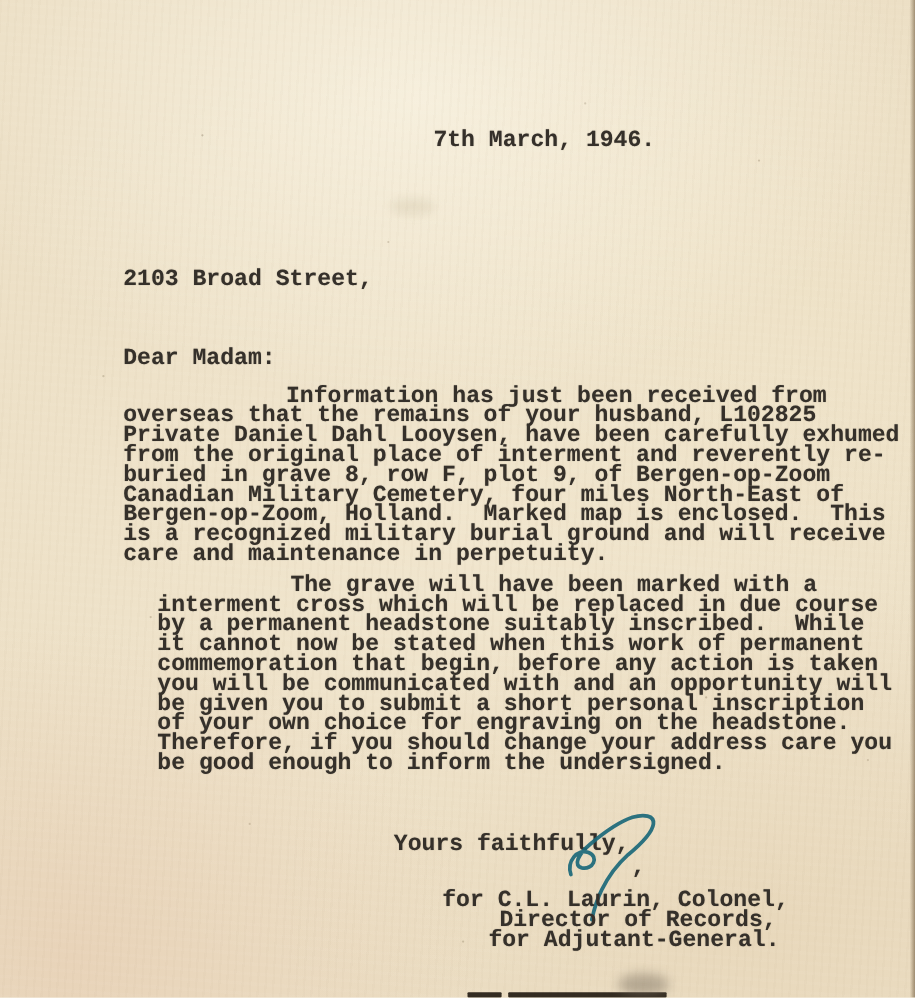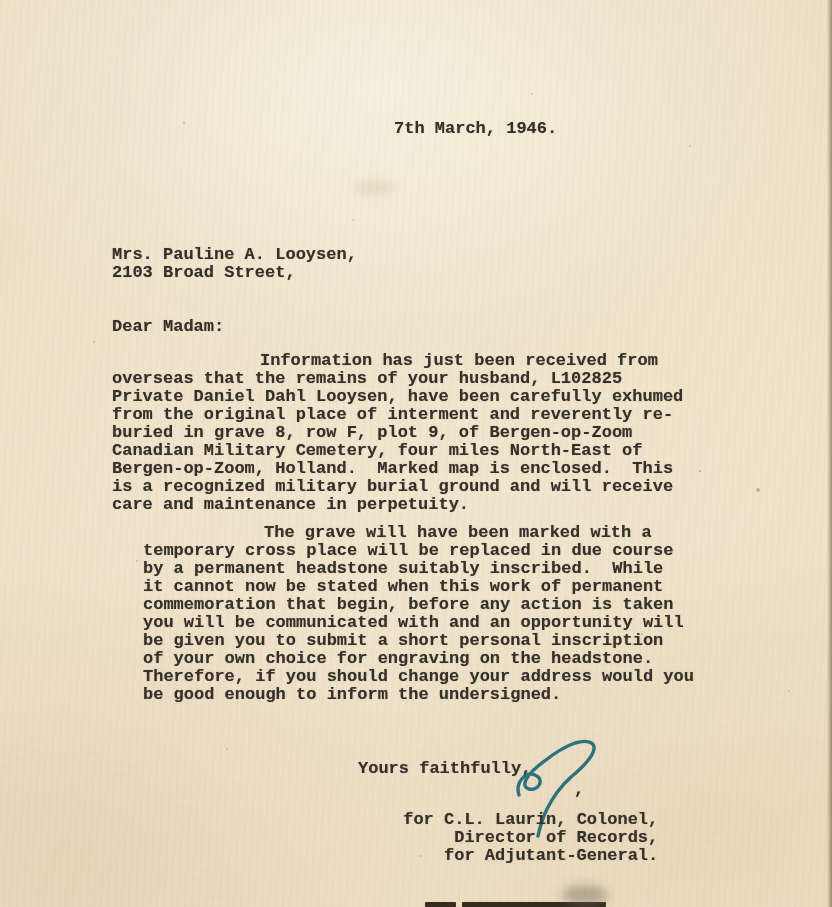--- a/index.html
+++ b/index.html
@@ -51,37 +51,37 @@
       788px 690px 0 rgba(104, 86, 58, 0.22),
       420px 855px 0 rgba(104, 86, 58, 0.25);
   }
   .edge-right {
     position: absolute; right: 0; top: 0; bottom: 0; width: 5px;
     background: linear-gradient(to right, rgba(0,0,0,0), rgba(92, 70, 42, 0.55));
   }
   .typed {
     position: absolute;
     color: var(--ink);
-    font-size: 17px;
+    font-size: 21px;
     line-height: 18px;
     font-weight: 700;
     letter-spacing: 0px;
     text-shadow: 0 0 1px rgba(53, 48, 42, 0.45);
   }
   .typed .line { white-space: pre; }
   .date-line   { left: 394px; top: 120px; }
   .address     { left: 112px; top: 246px; }
   .salutation  { left: 112px; top: 318px; }
   .para        { left: 112px; width: 600px; }
   .para1       { top: 352px; }
   .para2       { top: 524px; margin-left: 31px; }
   .para1 .line:first-child { padding-left: 148px; }
   .para2 .line:first-child { padding-left: 121px; }
   .closing     { left: 358px; top: 760px; }
-  .sig-block   { left: 402px; top: 811px; text-align: right; }
+  .sig-block   { left: 402px; top: 811px; }
   .sig-block .line:nth-child(2) { padding-left: 52px; }
   .sig-block .line:nth-child(3) { padding-left: 42px; }
   .initials    { left: 116px; top: 912px; }
   .signature-wrap {
     position: absolute; left: 505px; top: 735px; width: 130px; height: 105px;
   }
   .signature-wrap svg { display: block; width: 100%; height: 100%; }
   .signature-wrap path {
     fill: none;
     stroke: var(--signature-ink);
@@ -116,21 +116,20 @@
 
   <div class="grain"></div>
   <div class="speckles"></div>
   <div class="stain-a"></div>
 
   <div class="typed date-line">
     <div class="line">7th March, 1946.</div>
   </div>
 
   <div class="typed address">
-      <div class="line">Mrs. Pauline A. Looysen,</div>
       <div class="line">2103 Broad Street,</div>
     </div>
 
   <div class="typed salutation">
     <div class="line">Dear Madam:</div>
   </div>
 
   <div class="typed para para1">
       <div class="line">Information has just been received from</div>
       <div class="line">overseas that the remains of your husband, L102825</div>
@@ -138,28 +137,28 @@
       <div class="line">from the original place of interment and reverently re-</div>
       <div class="line">buried in grave 8, row F, plot 9, of Bergen-op-Zoom</div>
       <div class="line">Canadian Military Cemetery, four miles North-East of</div>
       <div class="line">Bergen-op-Zoom, Holland.  Marked map is enclosed.  This</div>
       <div class="line">is a recognized military burial ground and will receive</div>
       <div class="line">care and maintenance in perpetuity.</div>
     </div>
 
   <div class="typed para para2">
       <div class="line">The grave will have been marked with a</div>
-      <div class="line">temporary cross place will be replaced in due course</div>
+      <div class="line">interment cross which will be replaced in due course</div>
       <div class="line">by a permanent headstone suitably inscribed.  While</div>
       <div class="line">it cannot now be stated when this work of permanent</div>
       <div class="line">commemoration that begin, before any action is taken</div>
       <div class="line">you will be communicated with and an opportunity will</div>
       <div class="line">be given you to submit a short personal inscription</div>
       <div class="line">of your own choice for engraving on the headstone.</div>
-      <div class="line">Therefore, if you should change your address would you</div>
+      <div class="line">Therefore, if you should change your address care you</div>
       <div class="line">be good enough to inform the undersigned.</div>
     </div>
 
   <div class="typed closing">
     <div class="line">Yours faithfully,</div>
   </div>
 
   <div class="signature-wrap">
     <svg viewBox="0 0 130 105">
       <path d="M 14,60 C 10,48 20,36 30,40 C 40,44 34,56 24,54 C 16,52 20,42 32,32 C 44,22 58,12 70,8 C 80,5 90,6 89,14 C 88,22 78,32 66,42 C 56,51 48,62 42,74 C 38,82 35,92 33,101"></path>

